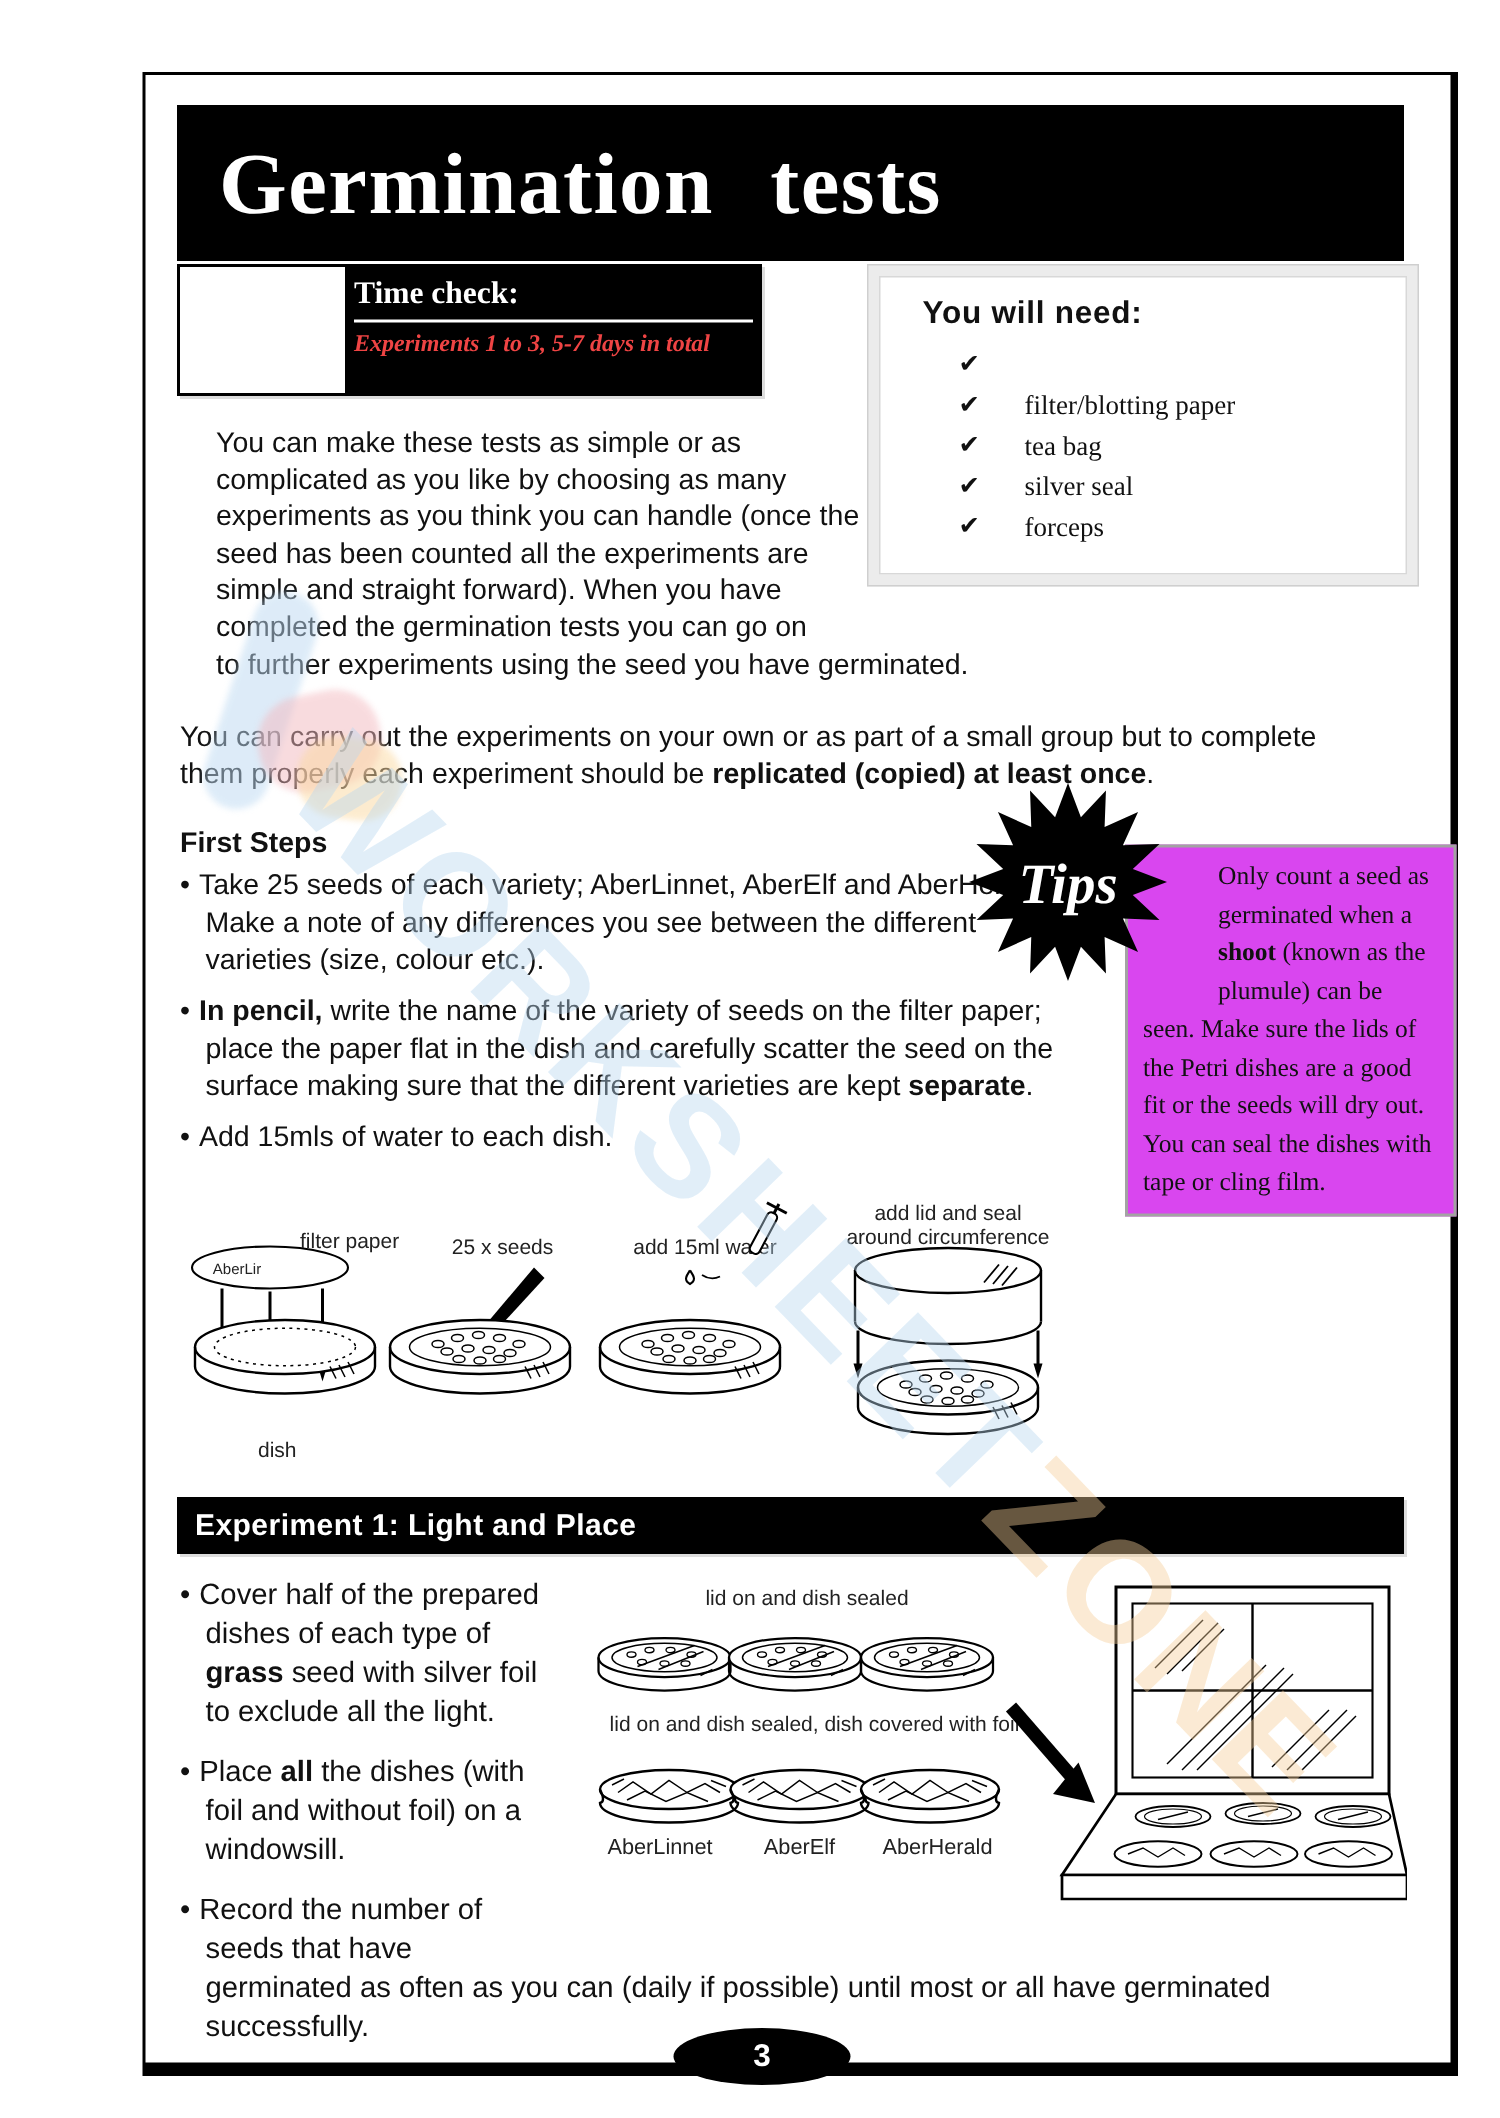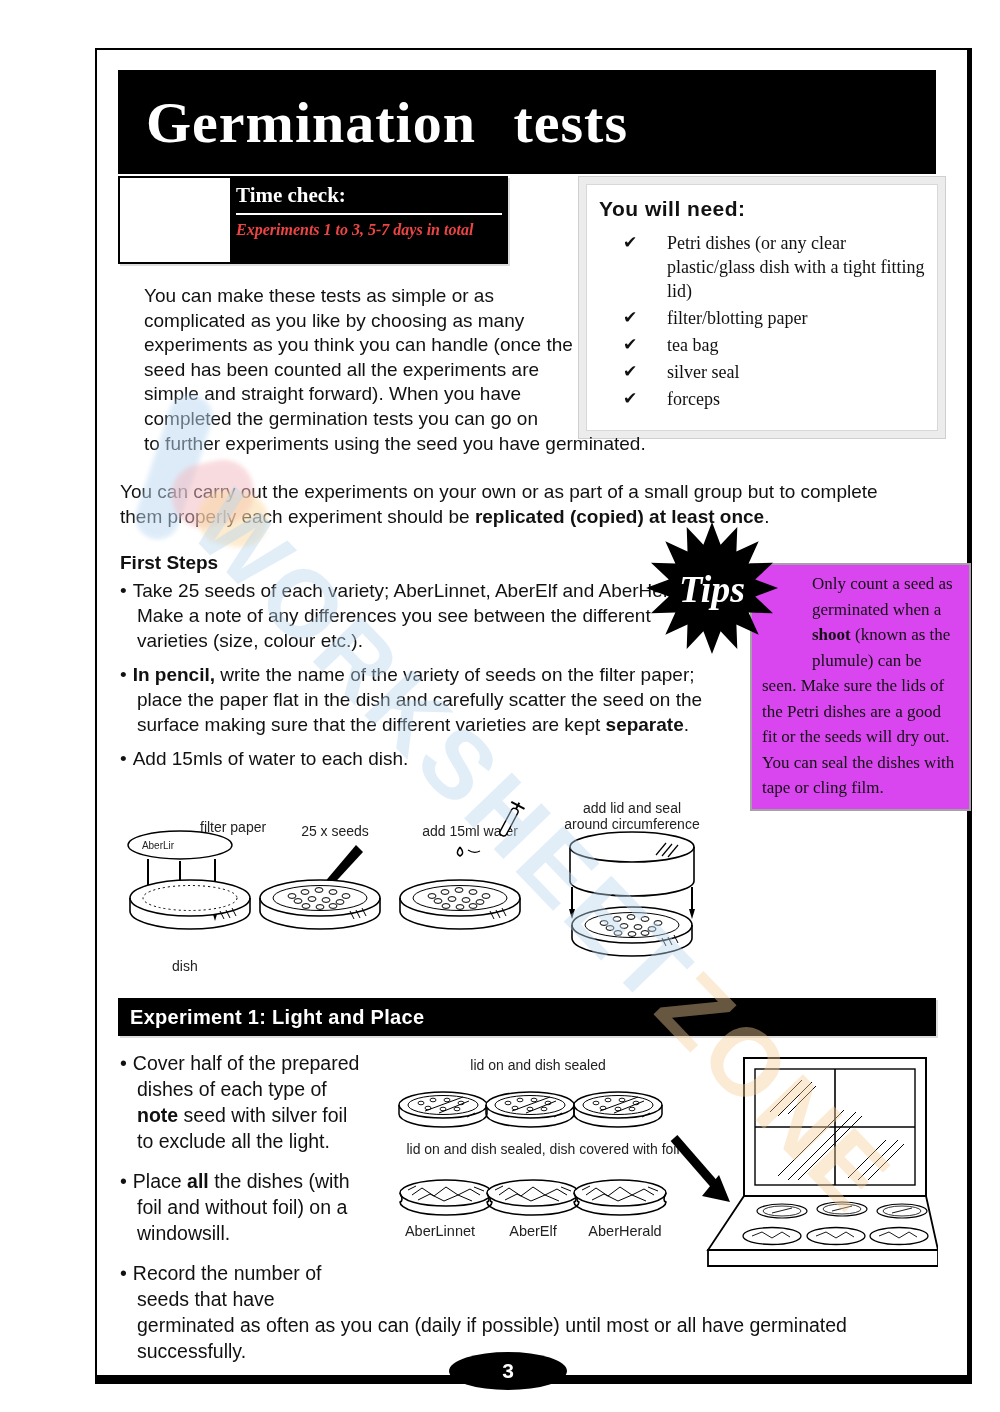--- a/index.html
+++ b/index.html
@@ -17,21 +17,21 @@
   
   .timecheck{left:21px;top:126px;width:390px;height:88px;background:#000;box-shadow:2px 2px 0 #ddd;}
   .tc-img{position:absolute;left:2px;top:2px;width:110px;height:84px;background:#fff;}
   .tc-body{position:absolute;left:118px;top:0;right:6px;}
   .tc-title{color:#fff;font-family:"Liberation Serif",serif;font-weight:bold;font-size:21px;padding-top:7px;}
   .tc-line{height:2px;background:#fff;margin:5px 0 6px 0;}
   .tc-sub{color:#ef4444;font-family:"Liberation Serif",serif;font-weight:bold;font-style:italic;font-size:16px;}
 
   
   .youneed{left:481px;top:126px;width:368px;background:#ececec;border:1px solid #cfcfcf;padding:7px;box-sizing:border-box;}
-  .yn-inner{background:#fff;border:1px solid #d8d8d8;padding:12px 12px 16px 12px;}
+  .yn-inner{background:#fff;border:1px solid #d8d8d8;padding:12px 12px 16px 28px;}
   .yn-title{font-weight:bold;font-size:21px;letter-spacing:.5px;}
   .yn-list{margin:10px 0 0 24px;padding:0;list-style:none;}
   .yn-item{display:flex;gap:26px;font-family:"Liberation Serif",serif;font-size:18px;line-height:24px;margin-bottom:3px;}
   .yn-chk{flex:0 0 18px;font-size:17px;}
 
   
   .p1{left:23px;top:234px;width:455px;font-size:19px;line-height:24.6px;margin-left:24px;}
   .p1b{width:830px;}
   .p2{left:23px;top:430px;width:800px;font-size:19px;line-height:24.6px;}
   .b{font-weight:bold;}
@@ -93,21 +93,20 @@
         <div class="tc-sub">Experiments 1 to 3, 5-7 days in total</div>
       </div>
     </div>
 
     <div class="abs youneed">
       <div class="yn-inner">
         <div class="yn-title">You will need:</div>
         <ul class="yn-list">
           <li class="yn-item">
               <span class="yn-chk">✔</span>
-              <span>Petri dishes (or any clear plastic/glass dish with a tight fitting lid)</span>
             </li>
           <li class="yn-item">
               <span class="yn-chk">✔</span>
               <span>filter/blotting paper</span>
             </li>
           <li class="yn-item">
               <span class="yn-chk">✔</span>
               <span>tea bag</span>
             </li>
           <li class="yn-item">
@@ -423,21 +422,21 @@
               </g>
               <g stroke="#000" stroke-width=".9" fill="none">
                 <polyline points="374,186 384,182 394,188 404,182 412,187"></polyline>
                 <polyline points="438,186 448,182 458,188 468,182 476,187"></polyline>
                 <polyline points="501,186 511,182 521,188 531,182 539,187"></polyline>
               </g>
             </g>
           </g>
         </svg>
       </div>
-      <div class="bullet"><span class="dot">•</span><span>Cover half of the prepared dishes of each type of </span><span class="b">note</span><span> seed with silver foil to exclude all the light.</span></div>
+      <div class="bullet"><span class="dot">•</span><span>Cover half of the prepared dishes of each type of </span><span class="b">grass</span><span> seed with silver foil to exclude all the light.</span></div>
       <div class="bullet"><span class="dot">•</span><span>Place </span><span class="b">all</span><span> the dishes (with foil and without foil) on a windowsill.</span></div>
       <div class="bullet"><span class="dot">•</span><span>Record the number of seeds that have germinated as often as you can (daily if possible) until most or all have germinated successfully.</span></div>
     </div>
 
   </div>
 
   <div class="abs pagenum">
     <span>3</span>
   </div>
 

